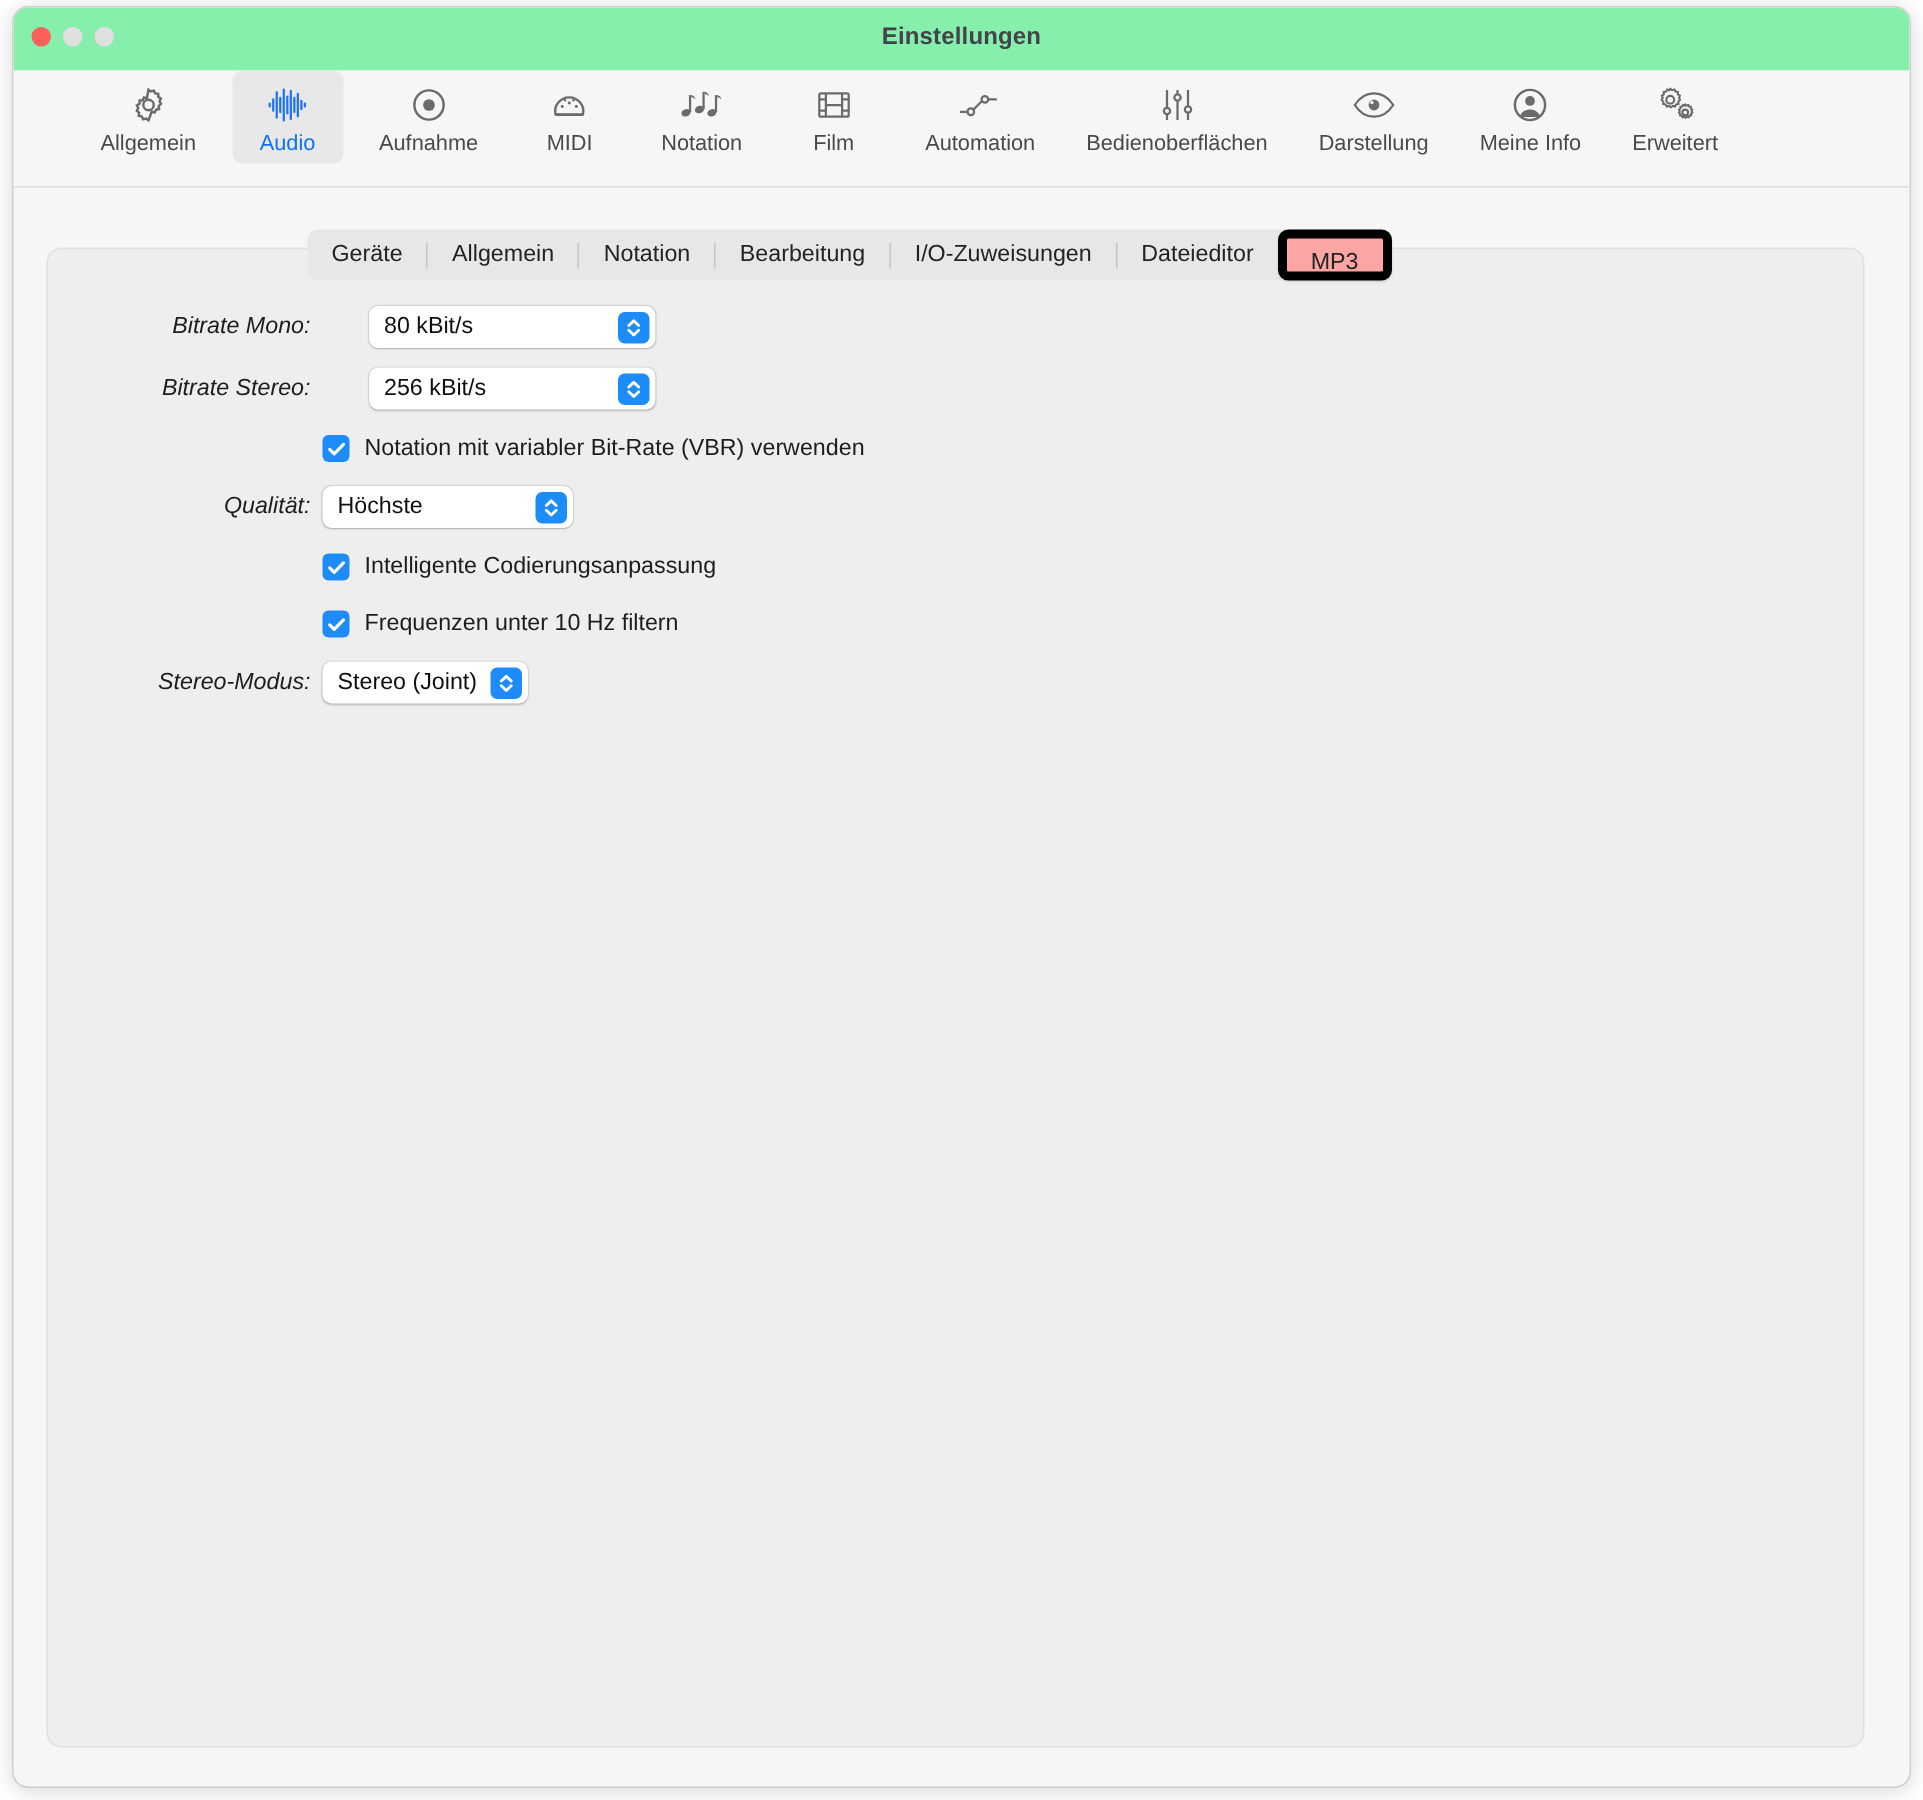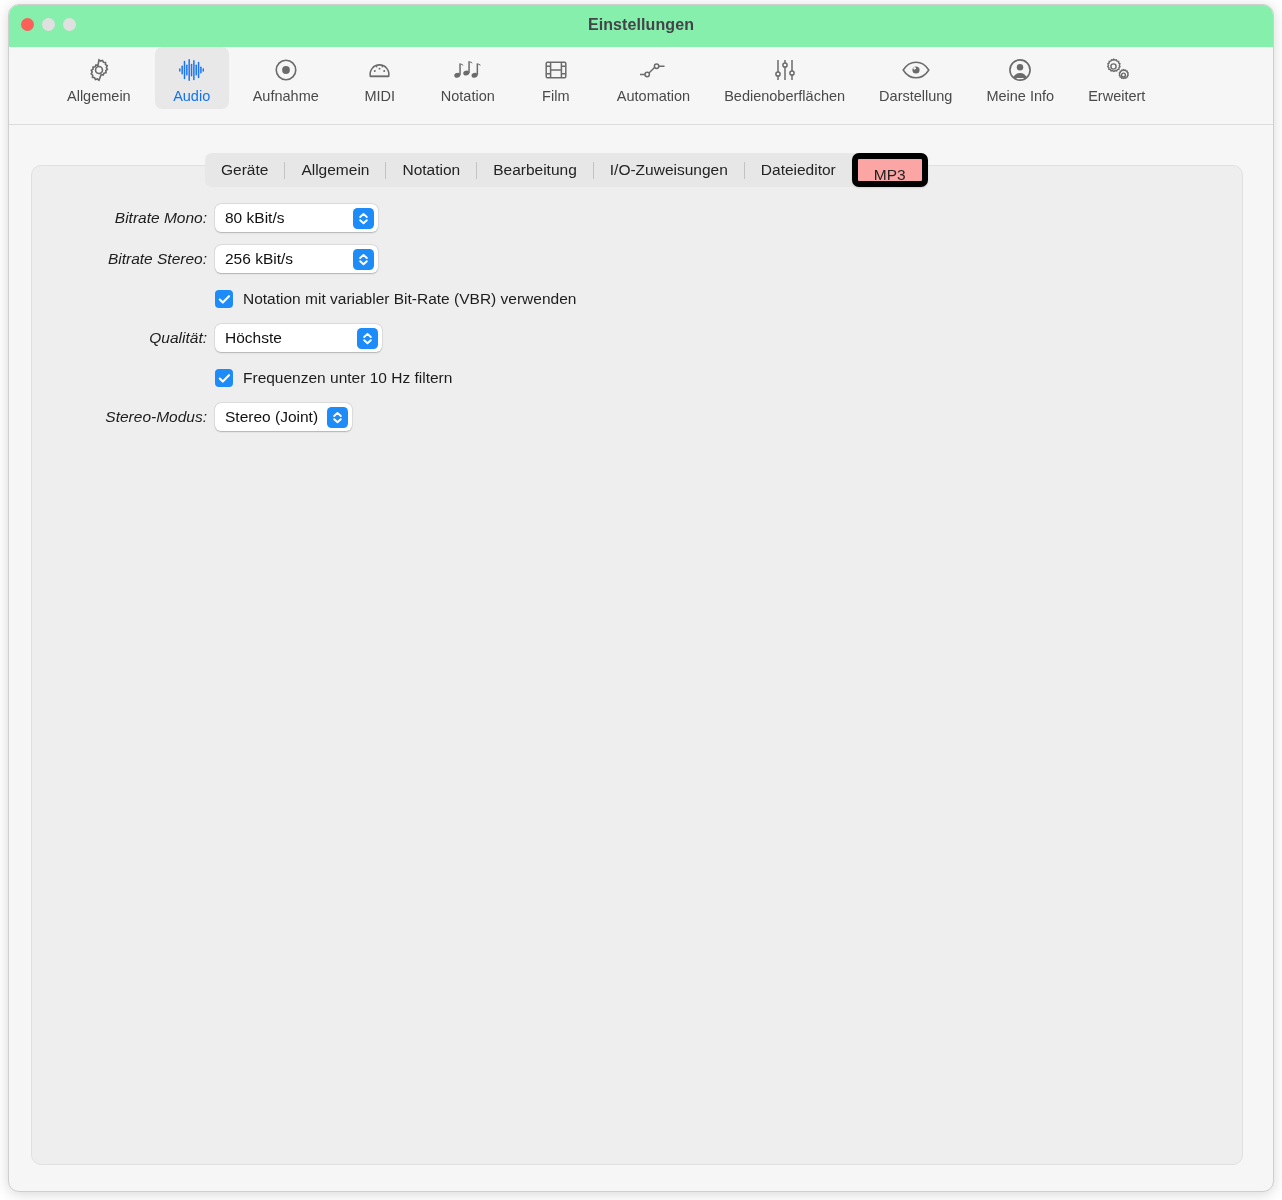--- a/index.html
+++ b/index.html
@@ -210,21 +210,21 @@
     height: 21px;
     border-radius: 4.5px;
     background: #1e8cf8;
     margin-left: 9px;
     display: flex;
     flex-direction: column;
     align-items: center;
     justify-content: center;
     flex: 0 0 21px;
   }
-  .popup.w-bitrate { width: 163px; }
+  .popup.w-bitrate { width: 191px; margin-left: 31px; }
   .popup.w-bitrate .pv { flex: 1; }
   .popup.w-bitrate .chev { margin-left: 0; }
   .popup.w-quality { width: 167px; }
   .popup.w-quality .pv { flex: 1; }
   .popup.w-quality .chev { margin-left: 0; }
 
   
   .cbrow {
     display: flex;
     align-items: center;
@@ -483,20 +483,29 @@
           <span class="chev">
             <svg width="13" height="15" viewBox="0 0 13 15" fill="none" stroke="#ffffff" stroke-width="1.9" stroke-linecap="round" stroke-linejoin="round">
               <polyline points="3.2,6.0 6.5,2.9 9.8,6.0"></polyline>
               <polyline points="3.2,9.2 6.5,12.3 9.8,9.2"></polyline>
             </svg>
           </span>
         </div>
       </div>
     </div>
 
+    <div class="cbrow">
+      <div class="label-col"></div>
+      <span class="checkbox">
+        <svg width="13" height="11" viewBox="0 0 13 11" fill="none" stroke="#ffffff" stroke-width="2.1" stroke-linecap="round" stroke-linejoin="round">
+          <polyline points="1.8,5.6 4.8,8.6 11,2.2"></polyline>
+        </svg>
+      </span>
+      <span class="cb-label">Intelligente Codierungsanpassung</span>
+    </div>
 
     <div class="cbrow">
       <div class="label-col"></div>
       <span class="checkbox">
         <svg width="13" height="11" viewBox="0 0 13 11" fill="none" stroke="#ffffff" stroke-width="2.1" stroke-linecap="round" stroke-linejoin="round">
           <polyline points="1.8,5.6 4.8,8.6 11,2.2"></polyline>
         </svg>
       </span>
       <span class="cb-label">Frequenzen unter 10 Hz filtern</span>
     </div>

